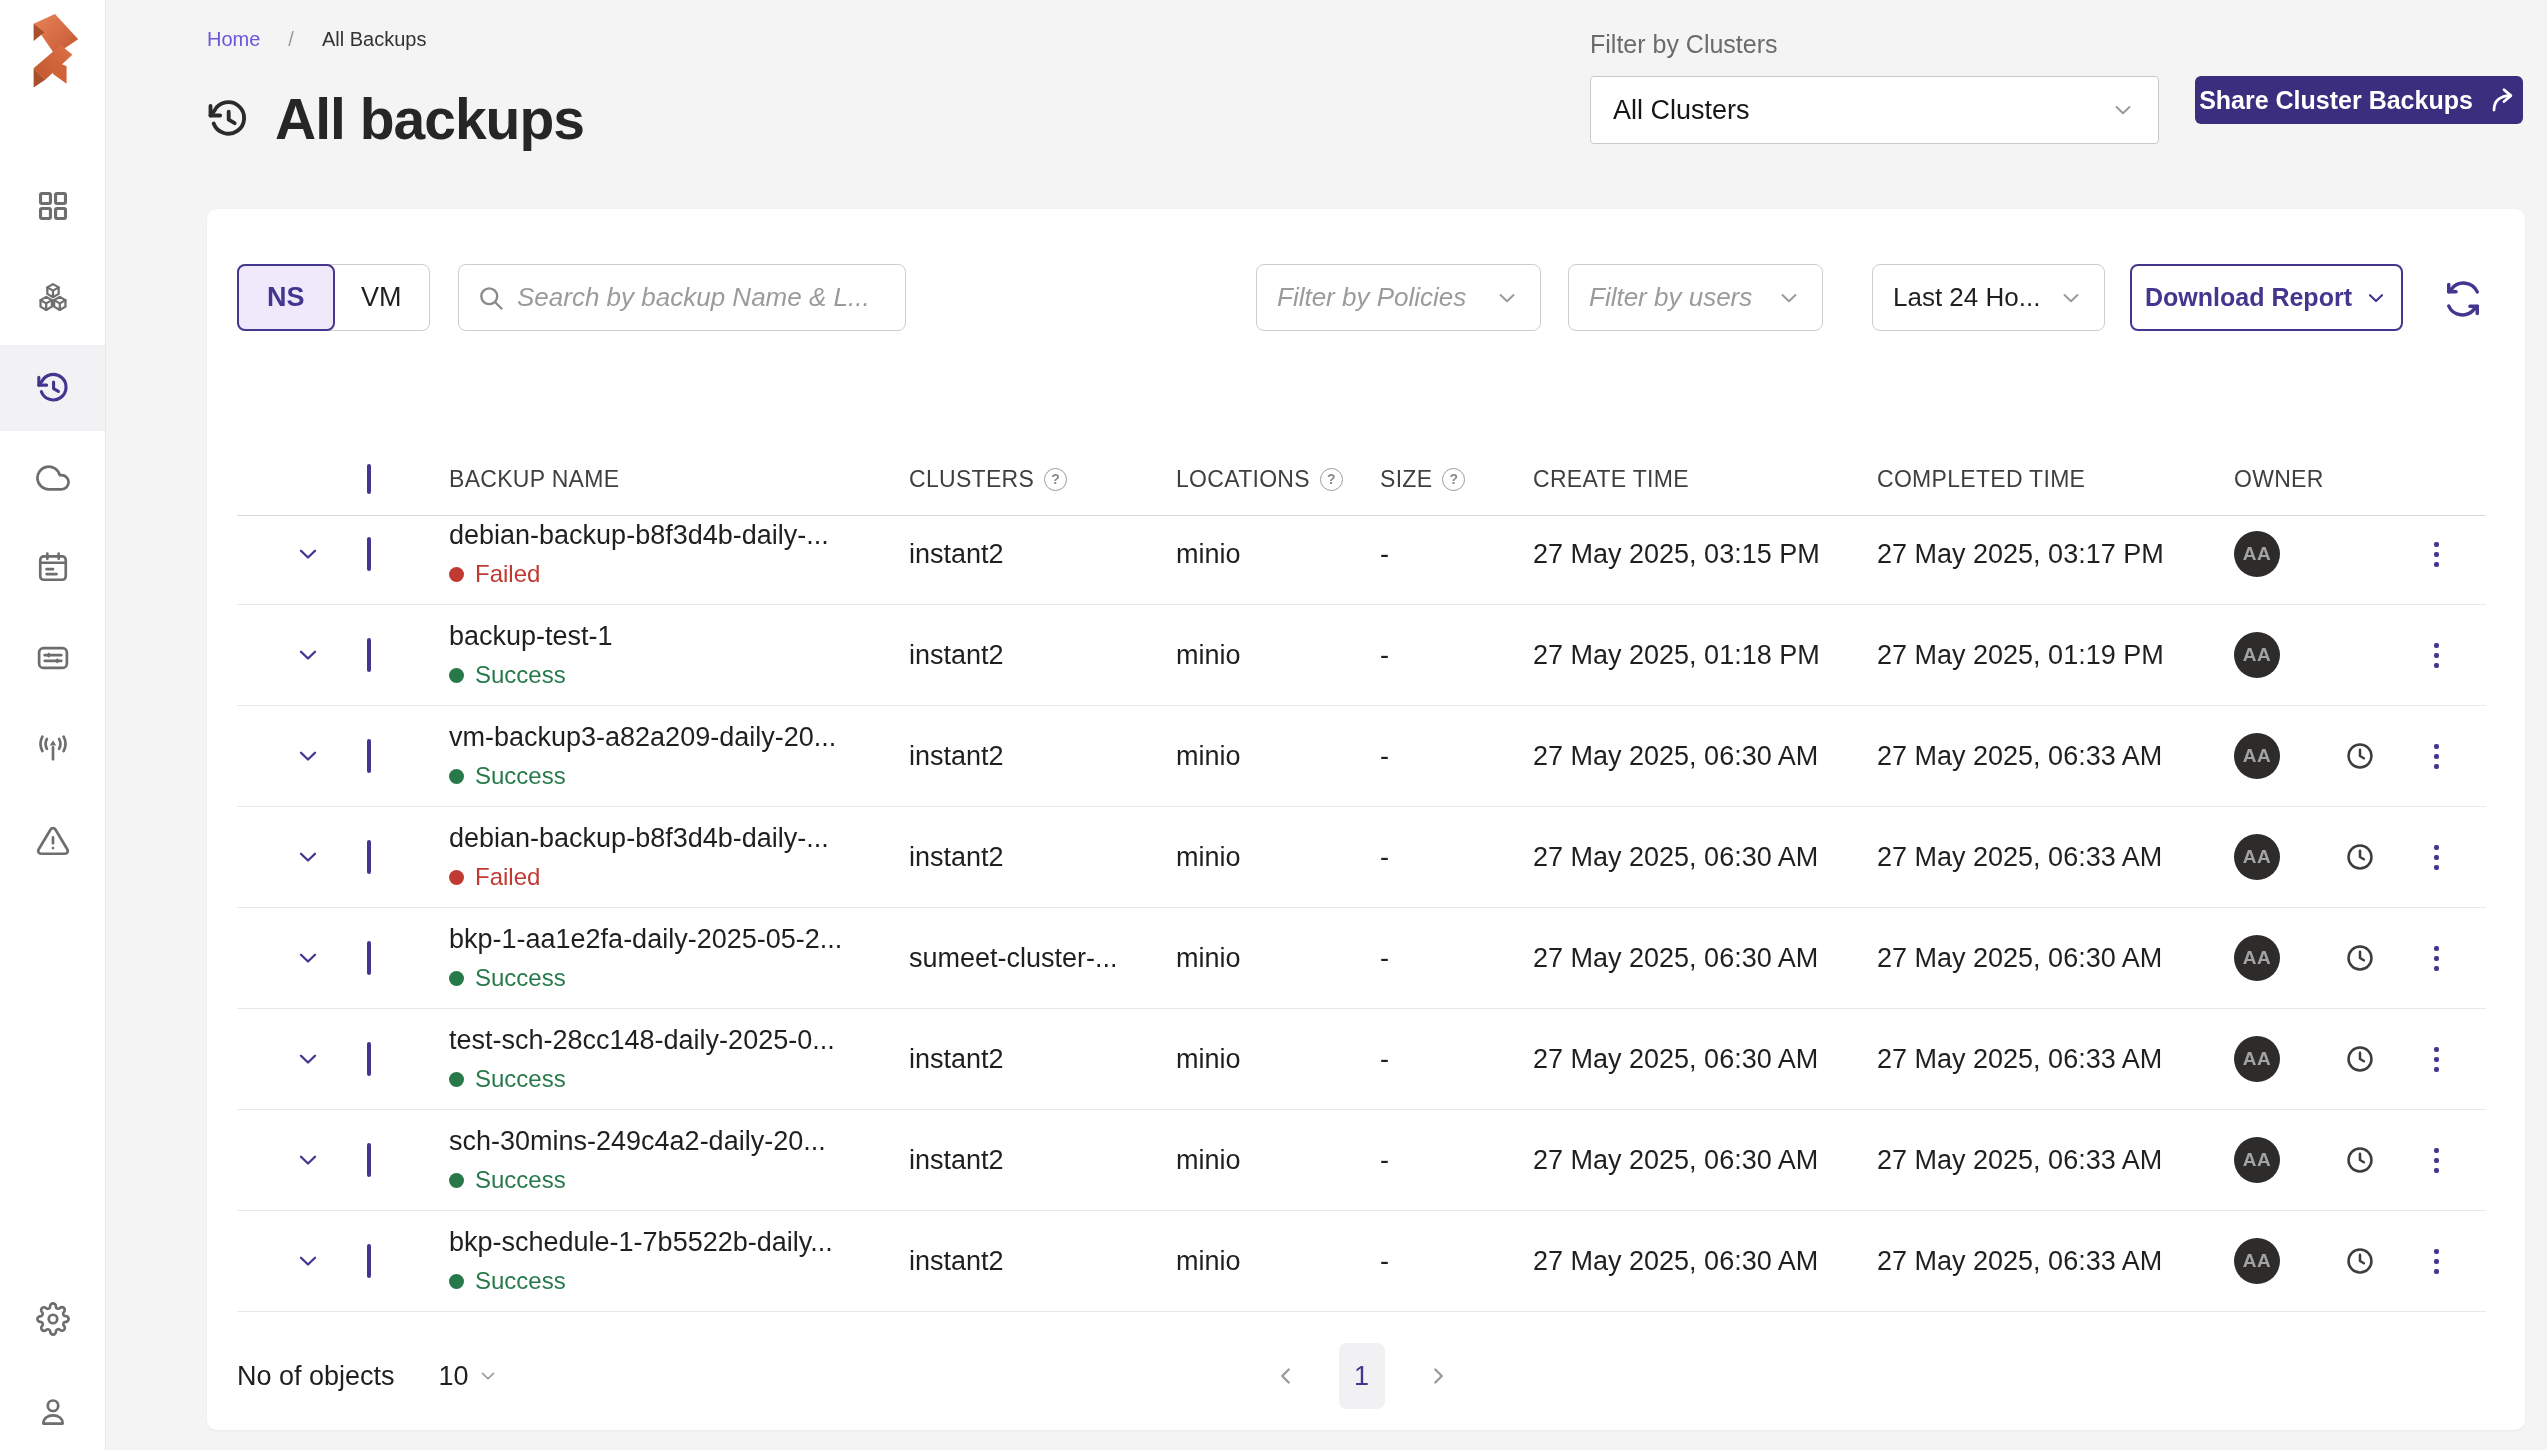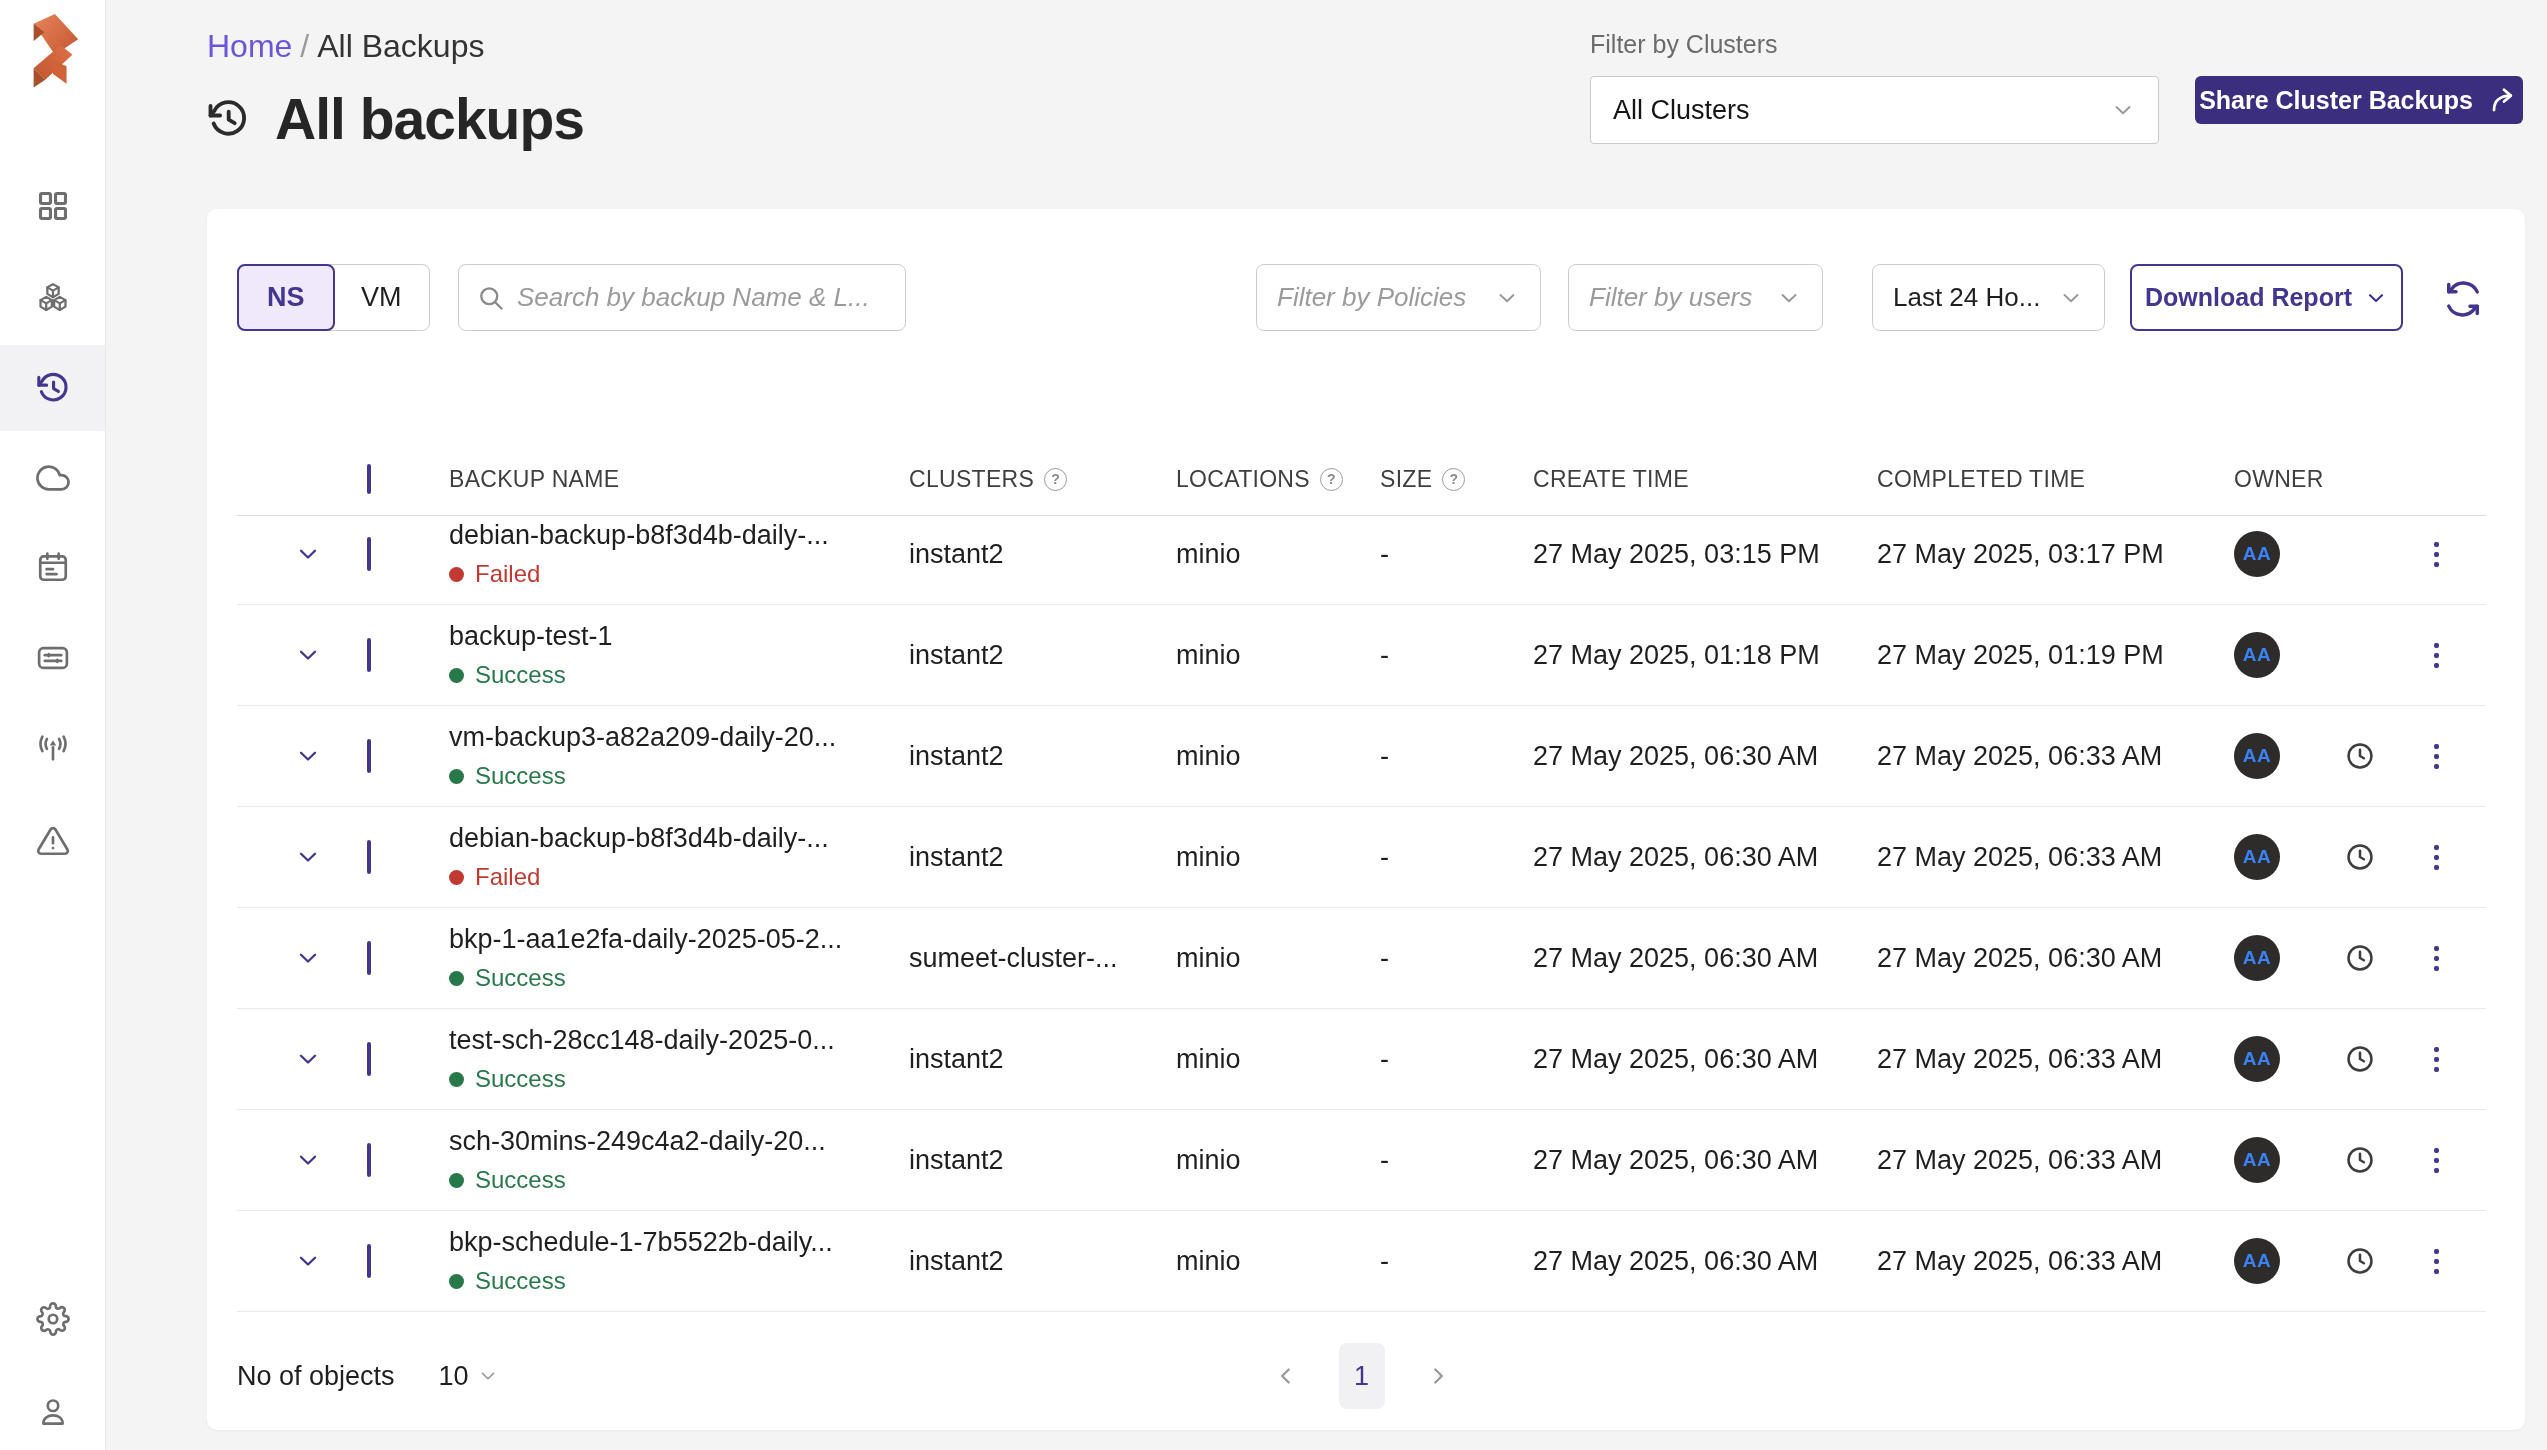--- a/index.html
+++ b/index.html
@@ -21,21 +21,21 @@
   .logo { position:absolute; left:22px; top:12px; width:62px; height:72px; }
   .nav-item {
     position:absolute; left:0; width:105px; height:86px;
     display:flex; align-items:center; justify-content:center;
     color:#6e6e6e; cursor:pointer;
   }
   .nav-item.active { background:#f2f2f5; color:var(--accent); }
   .nav-item svg { width:34px; height:34px; }
 
   
-  .breadcrumb { position:absolute; left:207px; top:28px; font-size:32px; display:flex; gap:8px; align-items:flex-end;}
+  .breadcrumb { position:absolute; left:207px; top:28px; font-size:20px; display:flex; gap:28px; align-items:flex-end;}
   .crumb-home { color:var(--link); cursor:pointer; }
   .crumb-sep { color:#9a9a9a; }
   .crumb-cur { color:#333; }
 
   .title-row { position:absolute; left:207px; top:86px; display:flex; align-items:center; gap:26px; }
   .title-icon { color:#2b2b2b; }
   .title-icon svg { width:42px; height:42px; }
   .page-title { font-size:57px; font-weight:800; color:#262626; letter-spacing:-1px; }
 
   .cluster-filter-label { position:absolute; left:1590px; top:30px; font-size:25px; color:#6b6b6b; }
@@ -114,21 +114,21 @@
   .row { height:101px; border-bottom:1px solid #e9e9e9; font-size:27px; color:#1f1f1f; }
   .row-chevron { width:28px; height:28px; color:var(--accent); cursor:pointer; }
   .name { white-space:nowrap; overflow:hidden; }
   .status { display:flex; align-items:center; gap:11px; margin-top:9px; font-size:24px; }
   .dot { width:15px; height:15px; border-radius:50%; flex:none; }
   .status.failed  { color:var(--failed); }  .status.failed  .dot { background:var(--failed); }
   .status.success { color:var(--success); } .status.success .dot { background:var(--success); }
   .owner-cell { display:flex; align-items:center; }
   .avatar {
     width:46px; height:46px; border-radius:50%; background:var(--avatarbg);
-    color:#3b82f6; font-size:19px; font-weight:700; letter-spacing:0.5px;
+    color:#a3a3a3; font-size:19px; font-weight:700; letter-spacing:0.5px;
     display:flex; align-items:center; justify-content:center; flex:none;
   }
   .clock { margin-left:64px; width:32px; height:32px; color:#3d3d3d; cursor:pointer; }
   .clock.hidden { visibility:hidden; }
   .kebab { margin-left:52px; display:flex; flex-direction:column; gap:5px; padding:6px; cursor:pointer; background:none; border:none; }
   .kebab i { width:5px; height:5px; border-radius:2px; background:var(--accent); display:block; }
 
   
   .pager { position:absolute; left:30px; top:1114px; width:2249px; height:106px; display:flex; align-items:center; }
   .objects { display:flex; align-items:center; gap:44px; font-size:27px; color:#1f1f1f; }

